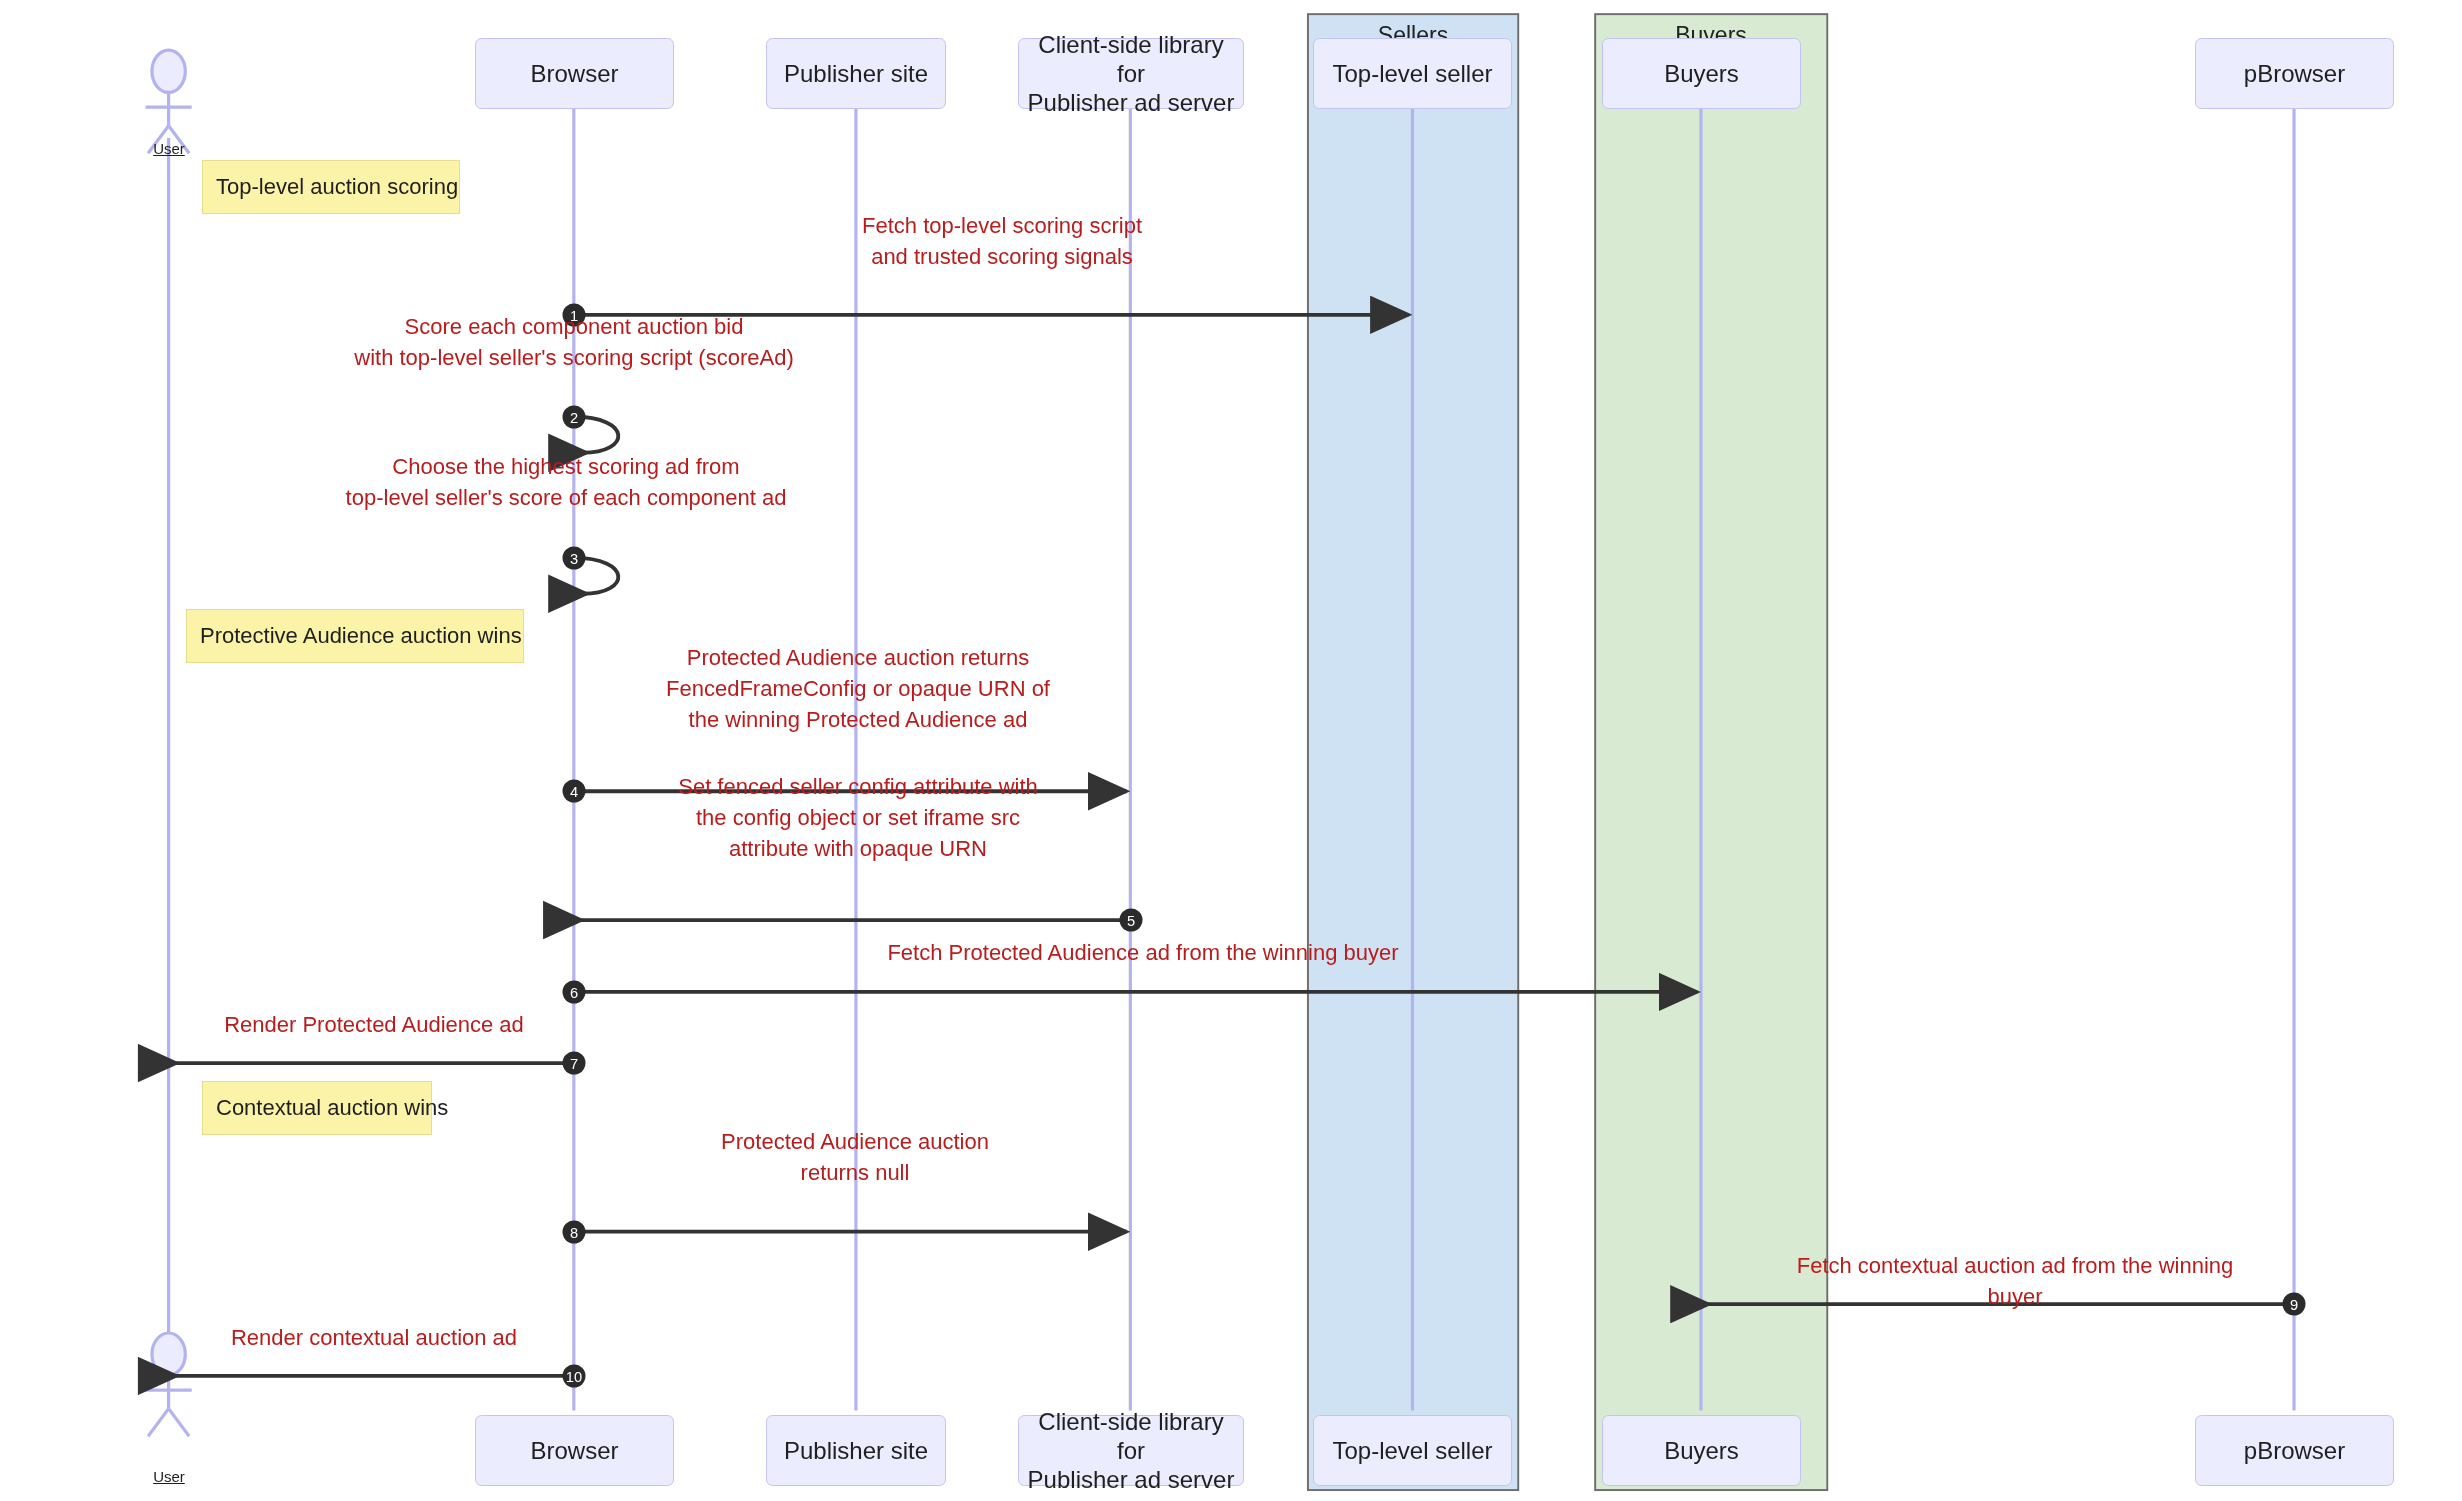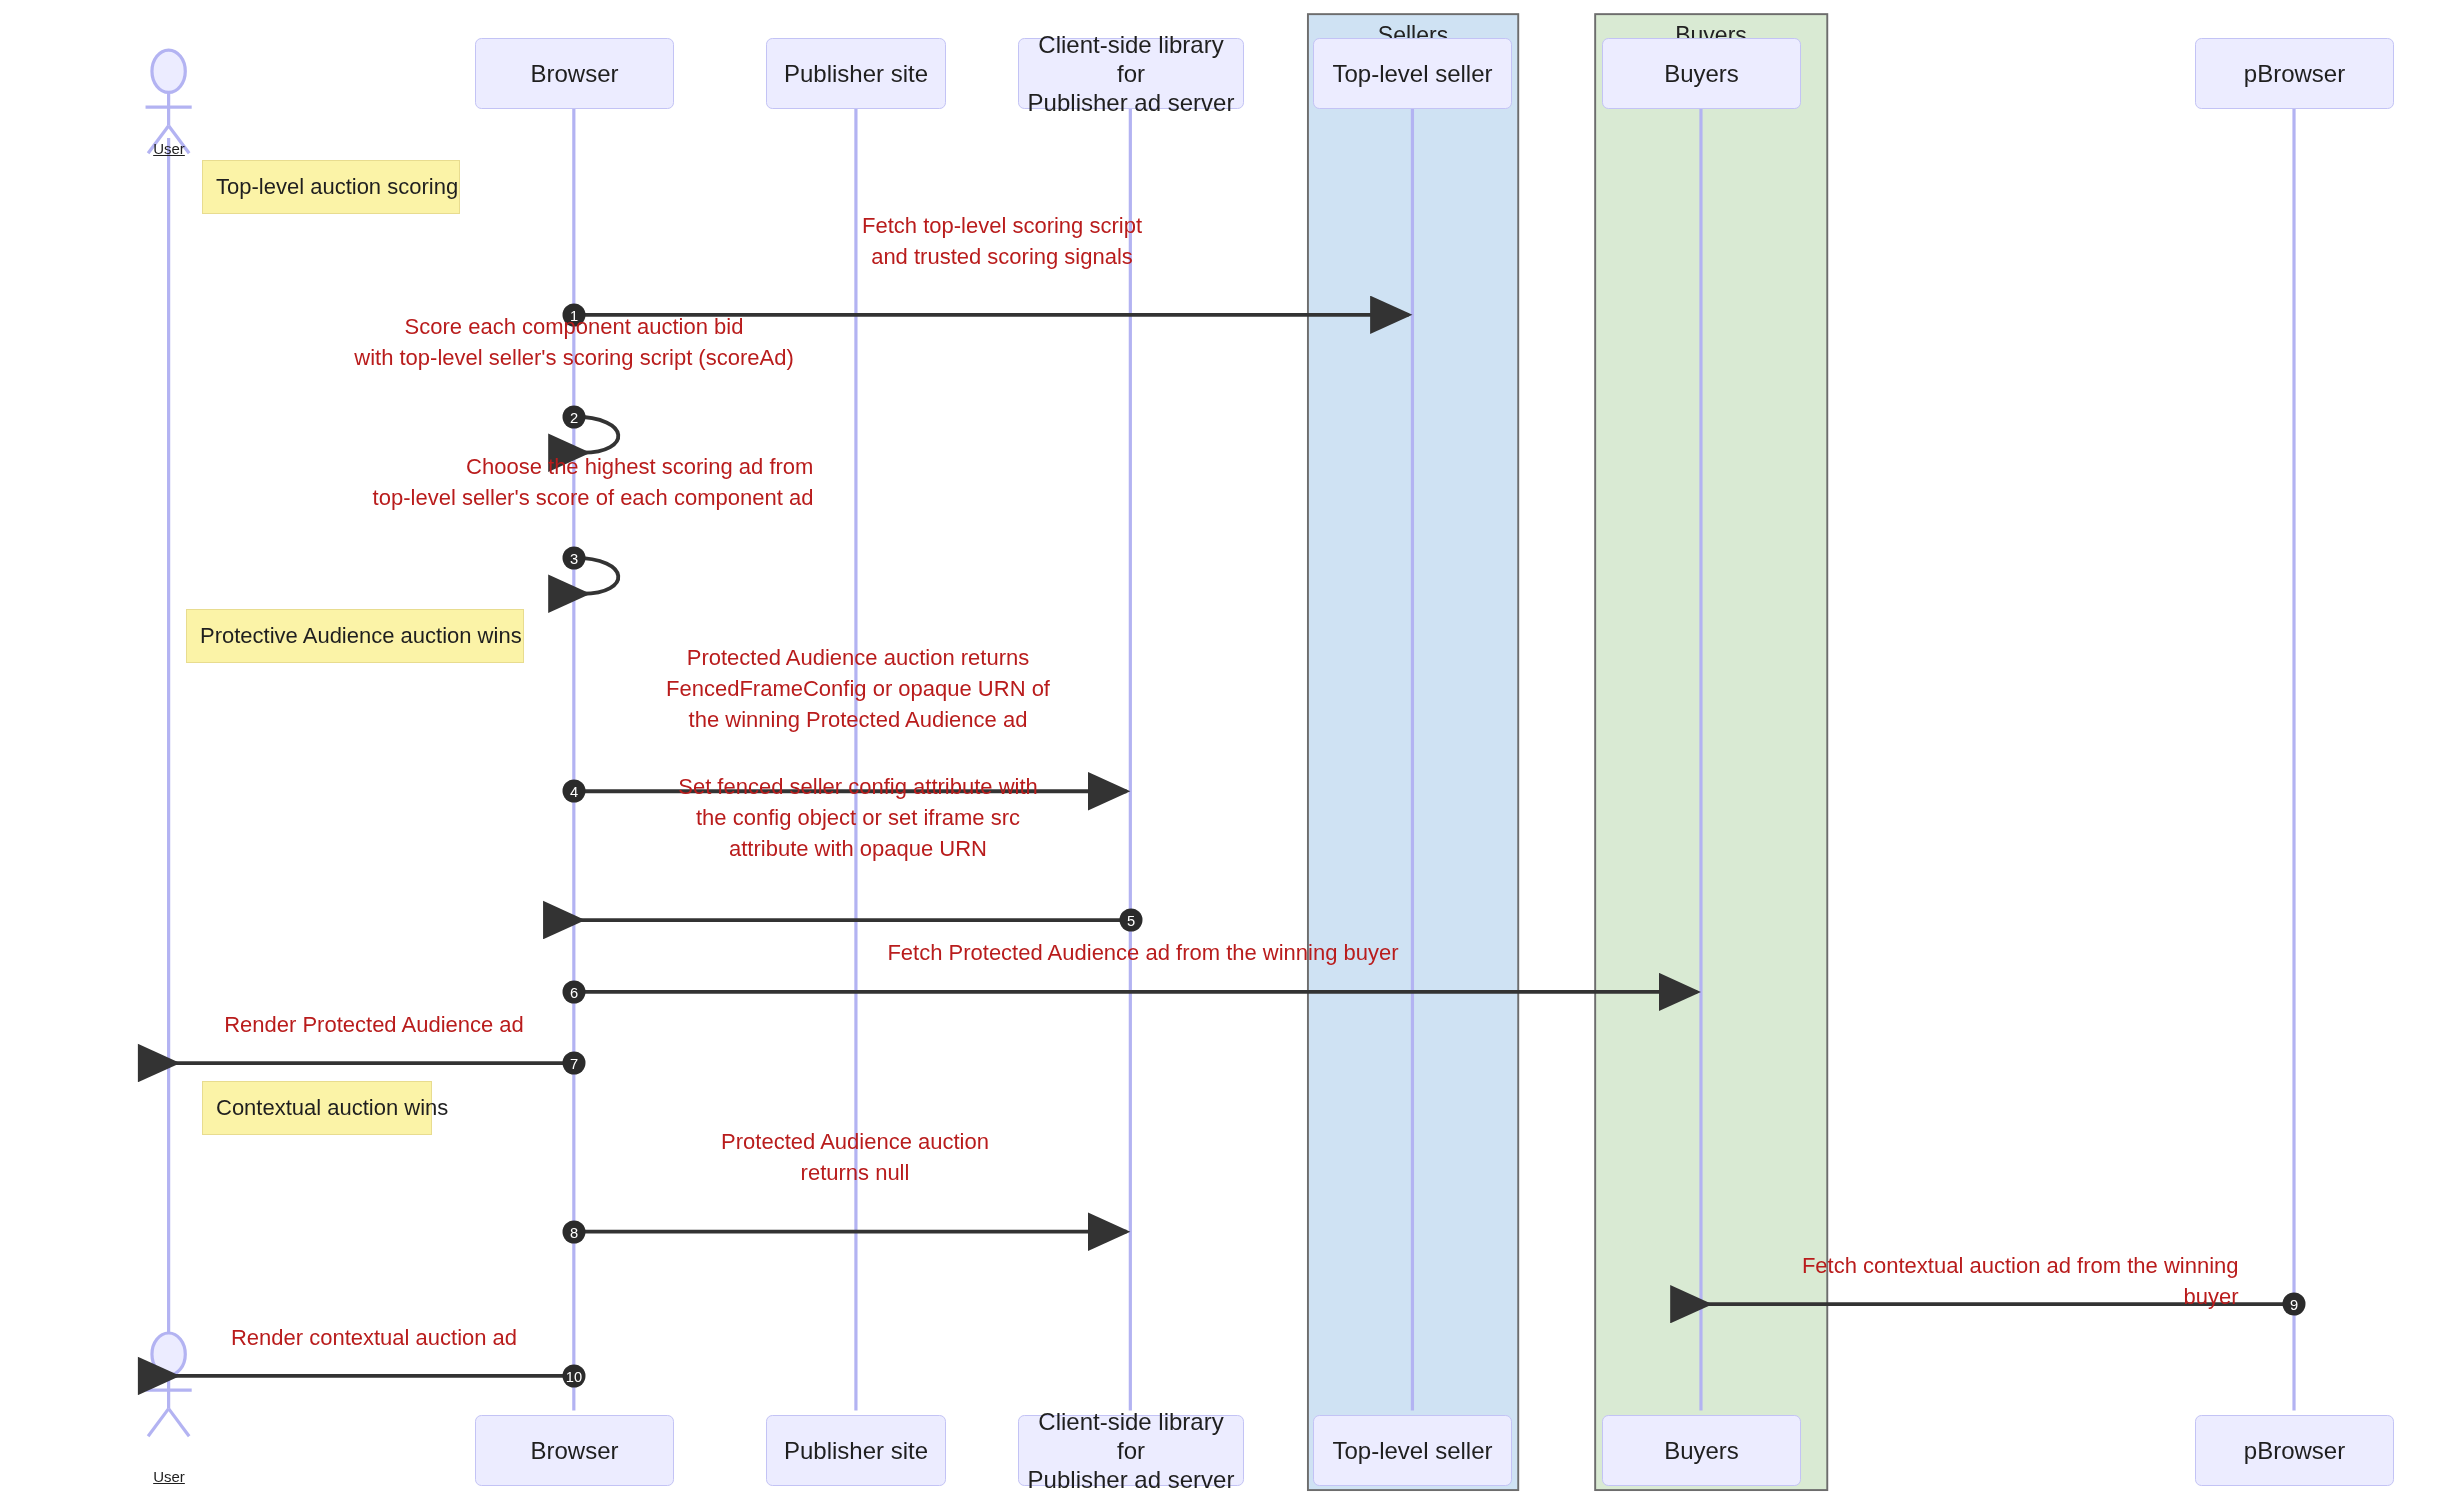--- a/index.html
+++ b/index.html
@@ -93,37 +93,37 @@
       <div class="pbox" style="left: 2195px; top: 1403px; width: 199px; height: 71px; white-space: pre-line;">pBrowser</div>
       <div class="note" style="left: 202px; top: 160px; width: 258px; height: 54px;">Top-level auction scoring</div>
       <div class="note" style="left: 186px; top: 609px; width: 338px; height: 54px;">Protective Audience auction wins</div>
       <div class="note" style="left: 202px; top: 1081px; width: 230px; height: 54px;">Contextual auction wins</div>
       <div class="msglabel" style="left: 1002px; top: 210px;">Fetch top-level scoring script
 and trusted scoring signals</div>
       <div class="seqnum" style="left: 574px; top: 315px;">1</div>
       <div class="msglabel" style="left: 574px; top: 311px;">Score each component auction bid
 with top-level seller's scoring script (scoreAd)</div>
       <div class="seqnum" style="left: 574px; top: 417px;">2</div>
-      <div class="msglabel" style="left: 593px; top: 451px; text-align: right;">Choose the highest scoring ad from
+      <div class="msglabel" style="left: 566px; top: 451px;">Choose the highest scoring ad from
 top-level seller's score of each component ad</div>
       <div class="seqnum" style="left: 574px; top: 558px;">3</div>
       <div class="msglabel" style="left: 858px; top: 642px;">Protected Audience auction returns
 FencedFrameConfig or opaque URN of
 the winning Protected Audience ad</div>
       <div class="seqnum" style="left: 574px; top: 791px;">4</div>
       <div class="msglabel" style="left: 858px; top: 771px;">Set fenced seller config attribute with
 the config object or set iframe src
 attribute with opaque URN</div>
       <div class="seqnum" style="left: 1131px; top: 920px;">5</div>
       <div class="msglabel" style="left: 1143px; top: 937px;">Fetch Protected Audience ad from the winning buyer</div>
       <div class="seqnum" style="left: 574px; top: 992px;">6</div>
       <div class="msglabel" style="left: 374px; top: 1009px;">Render Protected Audience ad</div>
       <div class="seqnum" style="left: 574px; top: 1063px;">7</div>
       <div class="msglabel" style="left: 855px; top: 1126px;">Protected Audience auction
 returns null</div>
       <div class="seqnum" style="left: 574px; top: 1232px;">8</div>
-      <div class="msglabel" style="left: 2015px; top: 1250px; text-align: right;">Fetch contextual auction ad from the winning buyer</div>
+      <div class="msglabel" style="left: 2015px; top: 1250px;">Fetch contextual auction ad from the winning buyer</div>
       <div class="seqnum" style="left: 2294px; top: 1304px;">9</div>
       <div class="msglabel" style="left: 374px; top: 1322px;">Render contextual auction ad</div>
       <div class="seqnum" style="left: 574px; top: 1376px;">10</div>
     </div>
 </div>
 
 
 </body></html>

